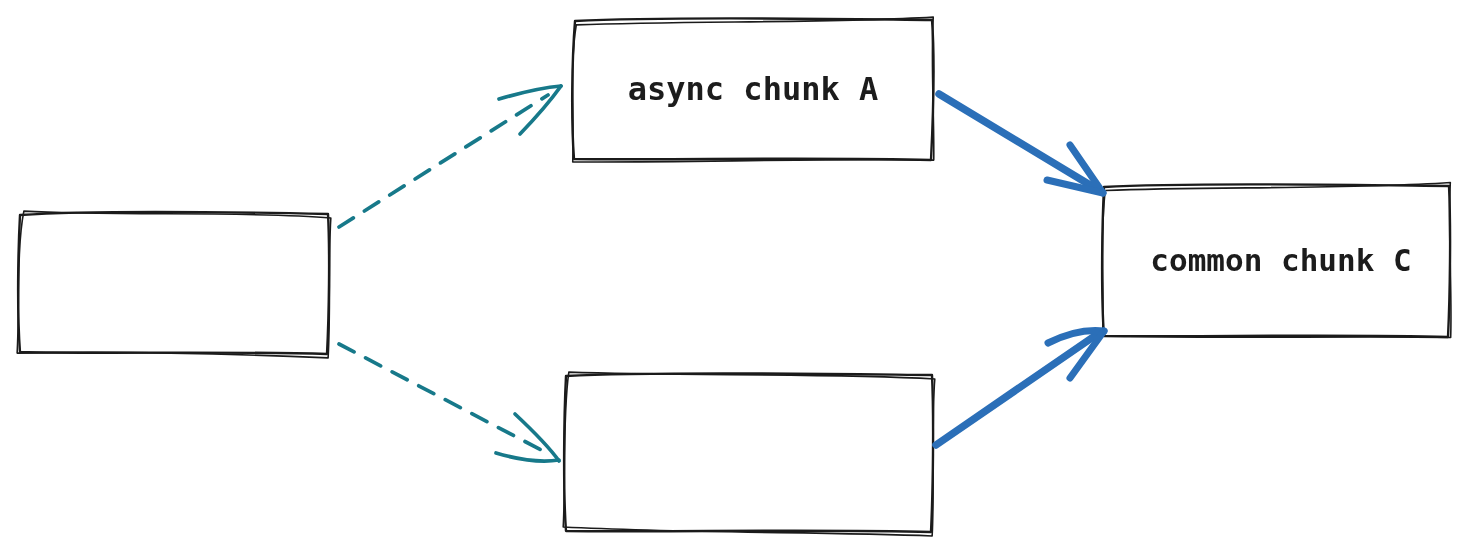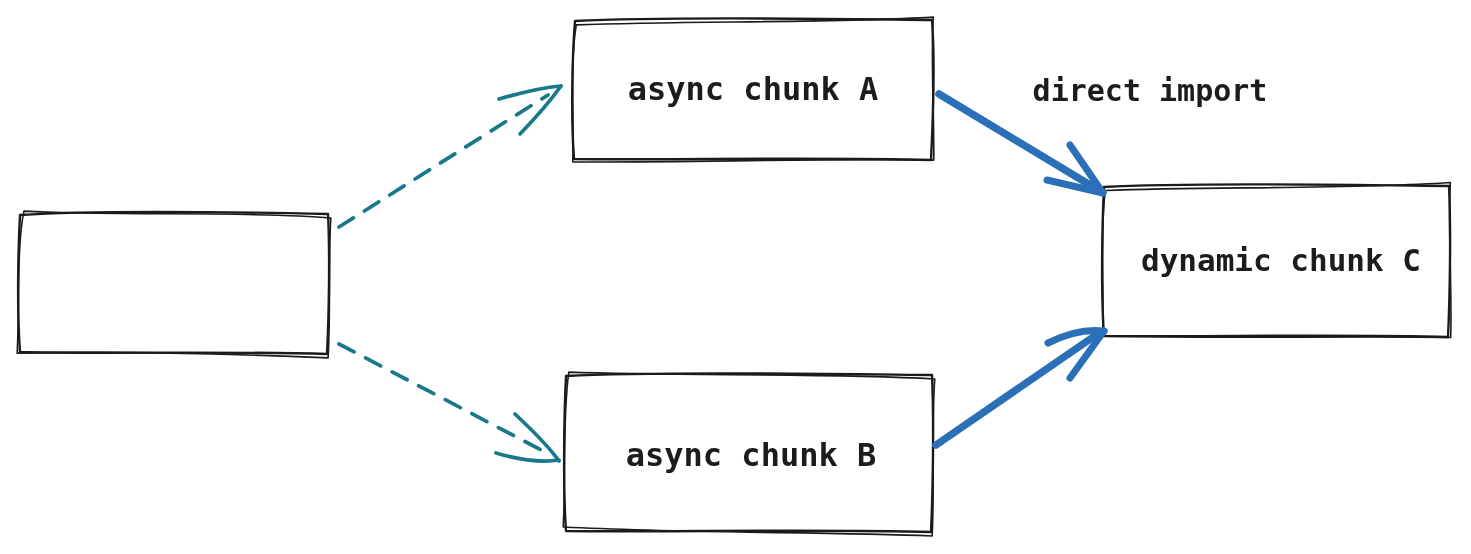--- a/index.html
+++ b/index.html
@@ -114,20 +114,18 @@
     <g stroke="#2b6fb8">
       <path class="edge-solid" d="M936 445 L1099 333"></path>
       <path class="edge-solid-head" d="M1048 343 Q1078 328 1104 331"></path>
       <path class="edge-solid-head" d="M1070 378 L1104 331"></path>
     </g>
   </svg>
 
 
   <div class="label node-label" style="left:753px; top:89px;">async chunk A</div>
 
-  <div class="label node-label" style="left:751px; top:455px;">async chunk B</div>
 
-  <div class="label node-label-md" style="left:1281px; top:260px;">dynamic chunk C</div>
+  <div class="label node-label-md" style="left:1281px; top:260px;">common chunk C</div>
 
 
-  <div class="label edge-label-md" style="left:1150px; top:90px;">direct import</div>
 
 </div>
 
 </body></html>

